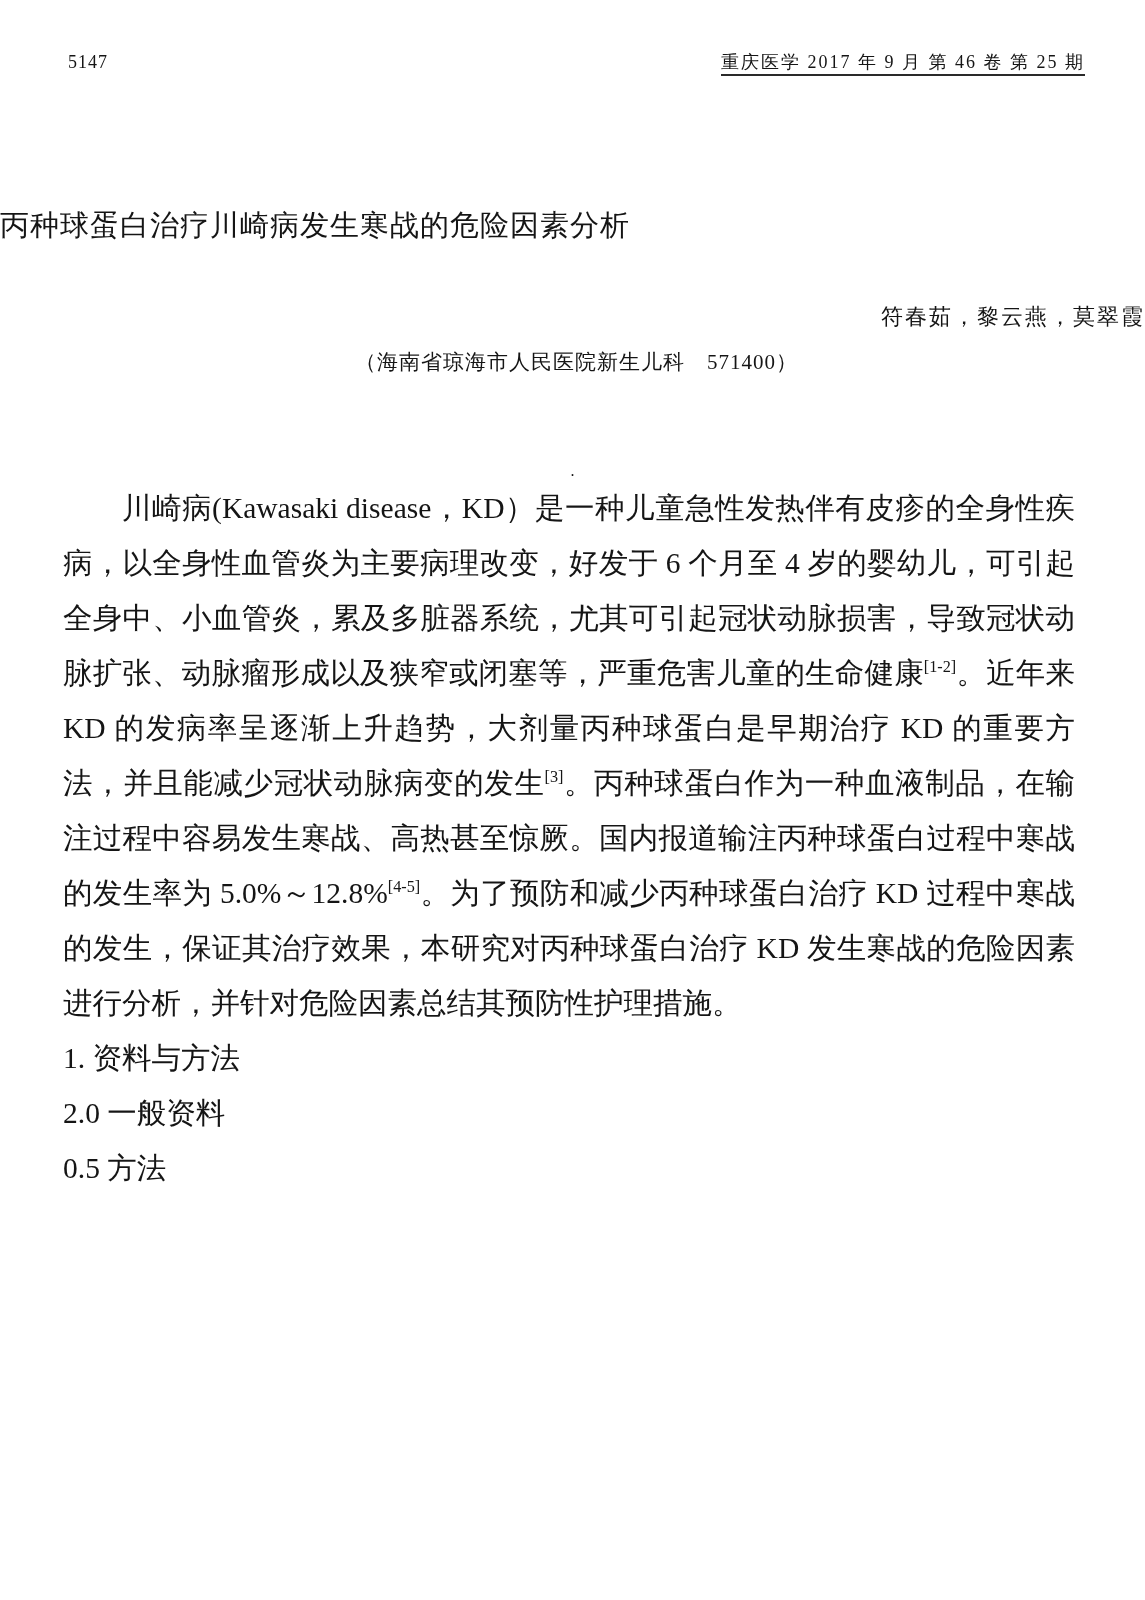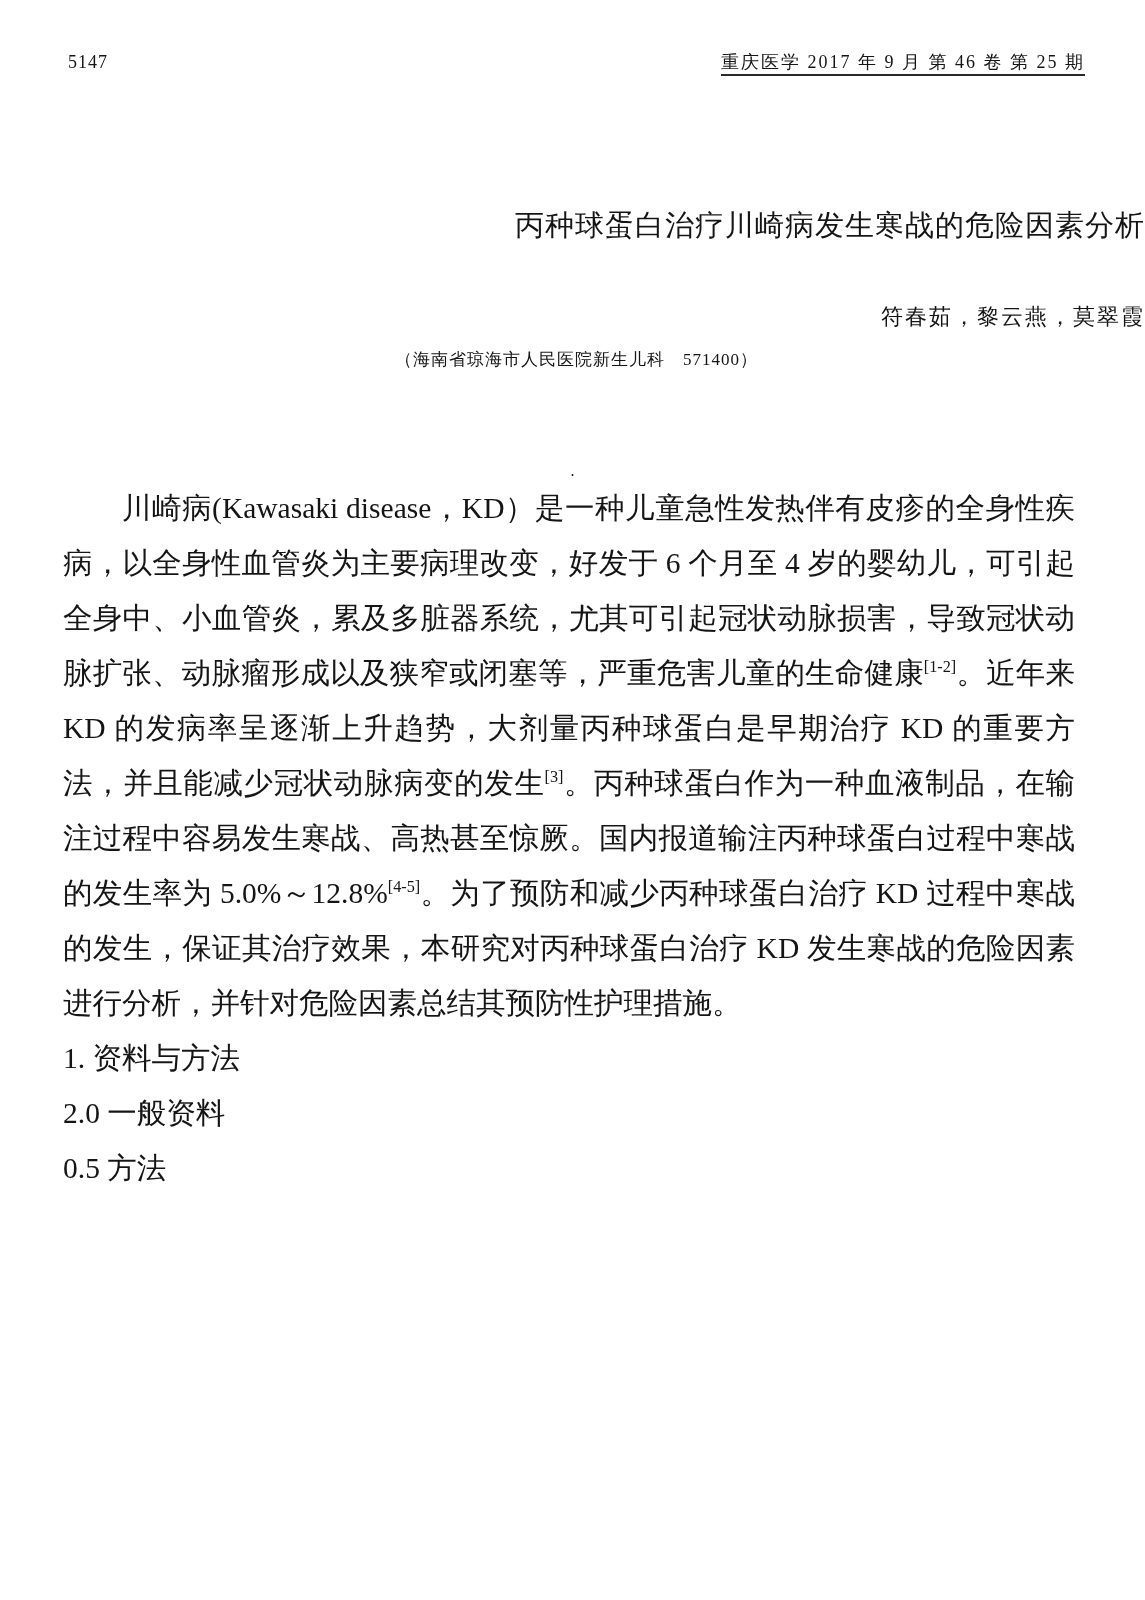--- a/index.html
+++ b/index.html
@@ -45,41 +45,41 @@
     letter-spacing: 0.5px;
     white-space: nowrap;
   }
   .doi-line .col-label { margin-right: 14px; }
   
   .title {
     position: absolute;
     top: 206px;
     left: 0;
     right: 0;
-    text-align: right;
+    text-align: left;
     font-size: 29px;
     letter-spacing: 1px;
     white-space: nowrap;
   }
   .authors {
     position: absolute;
     top: 302px;
     left: 0;
     right: 0;
     text-align: right;
     font-size: 22px;
     letter-spacing: 2px;
   }
   .affiliation {
     position: absolute;
     top: 348px;
     left: 8px;
     right: 0;
     text-align: center;
-    font-size: 17px;
+    font-size: 21px;
     letter-spacing: 1px;
   }
   .meta-line {
     position: absolute;
     top: 395px;
     left: 0;
     right: 0;
     text-align: center;
     font-size: 20.5px;
     white-space: nowrap;

